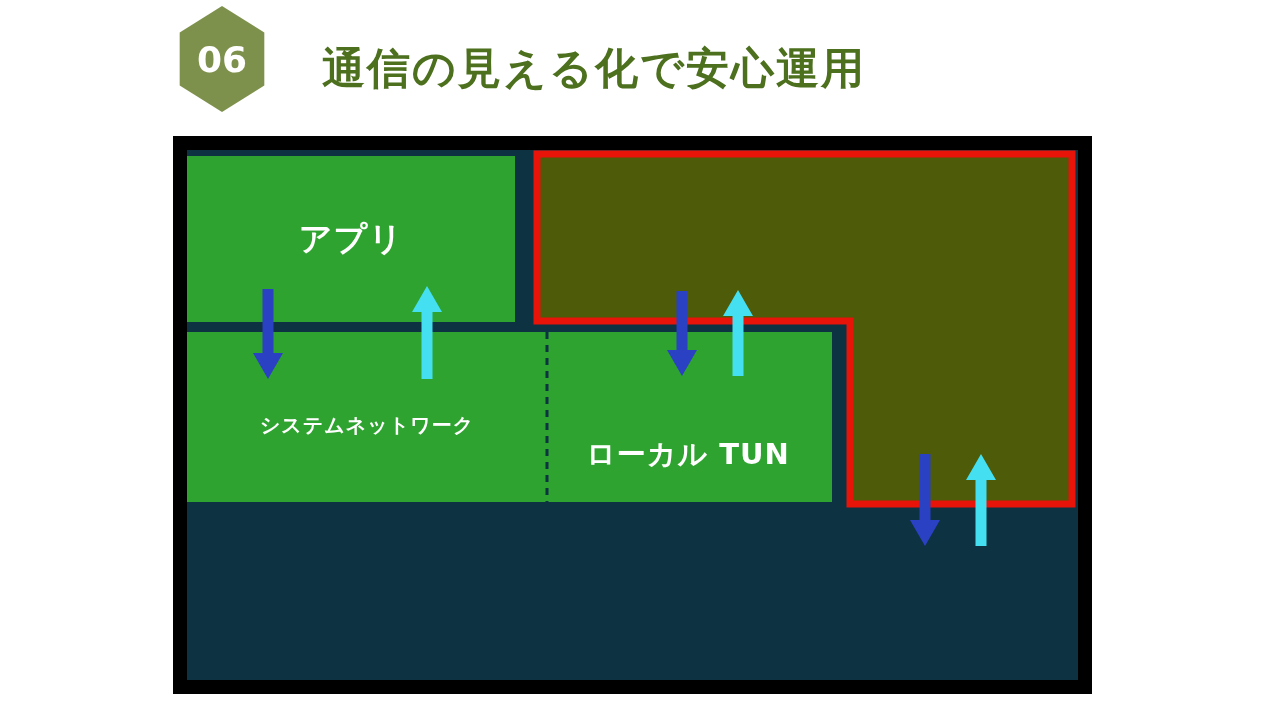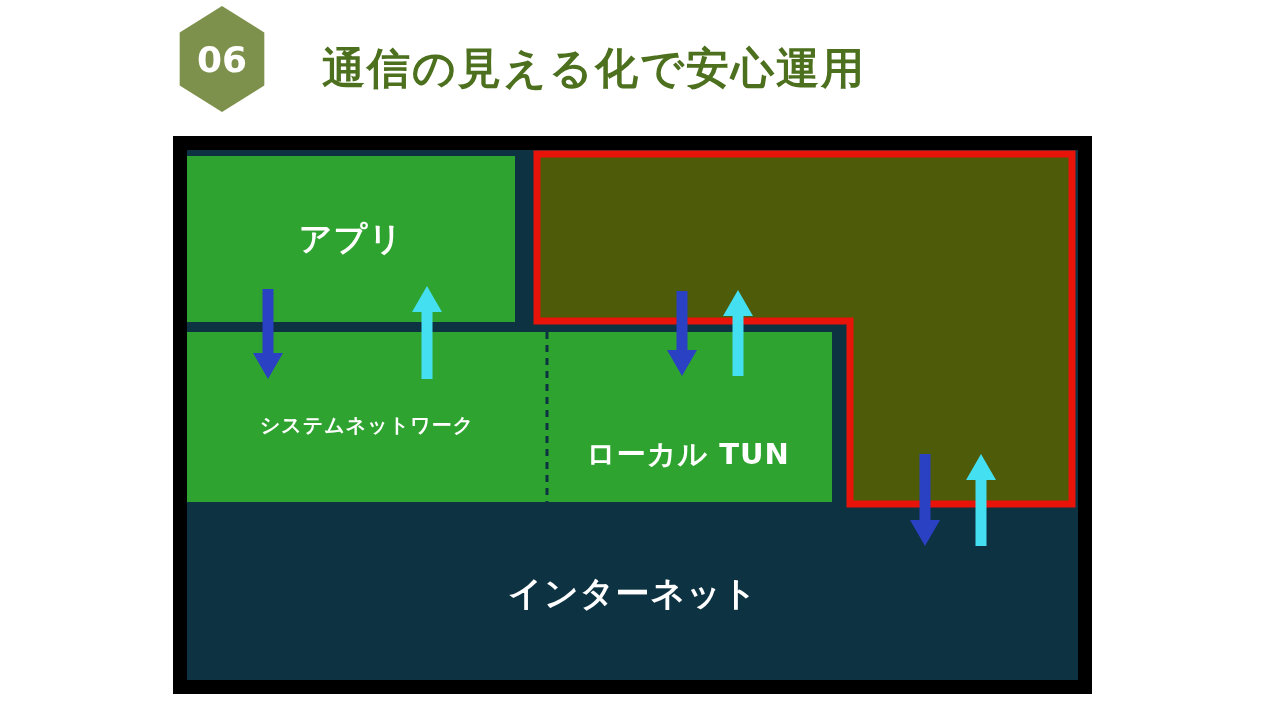--- a/index.html
+++ b/index.html
@@ -68,16 +68,15 @@
 
       <polygon points="746.5,318 757.5,318 757.5,384 767,384 752,410 737,384 746.5,384" style="fill:var(--arrow-blue)"></polygon>
       <polygon points="802.5,410 813.5,410 813.5,344 823,344 808,318 793,344 802.5,344" style="fill:var(--arrow-cyan)"></polygon>
     </svg>
 
     <div class="lbl lbl-app">アプリ</div>
     <div class="lbl lbl-sysnet">システムネットワーク</div>
     <div class="lbl lbl-tun">
       <div>ローカル TUN</div>
     </div>
-    <div class="lbl lbl-internet">インターネット</div>
   </div>
 
 </div>
 
 </body></html>

